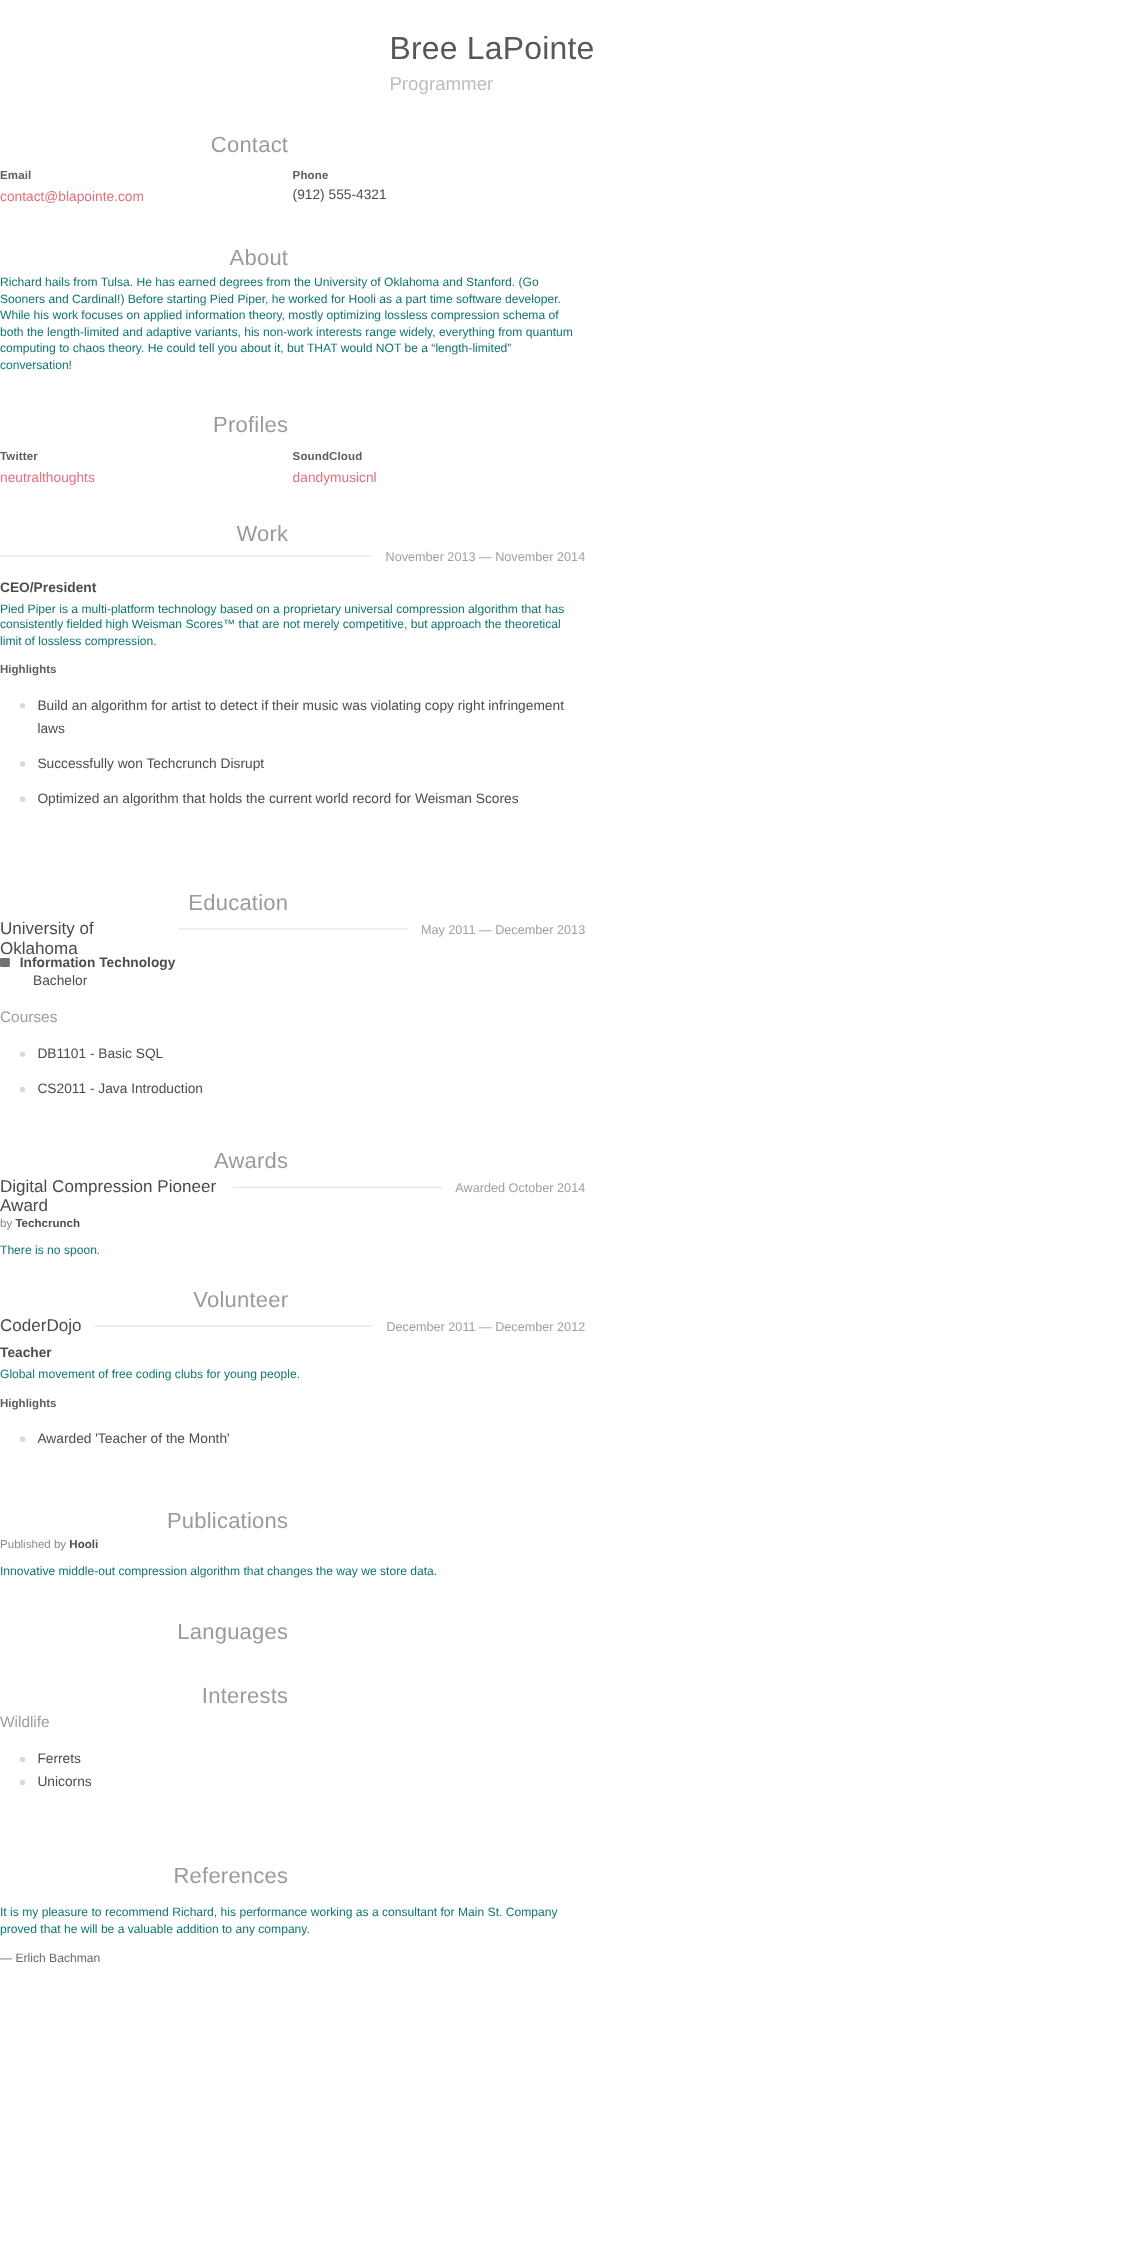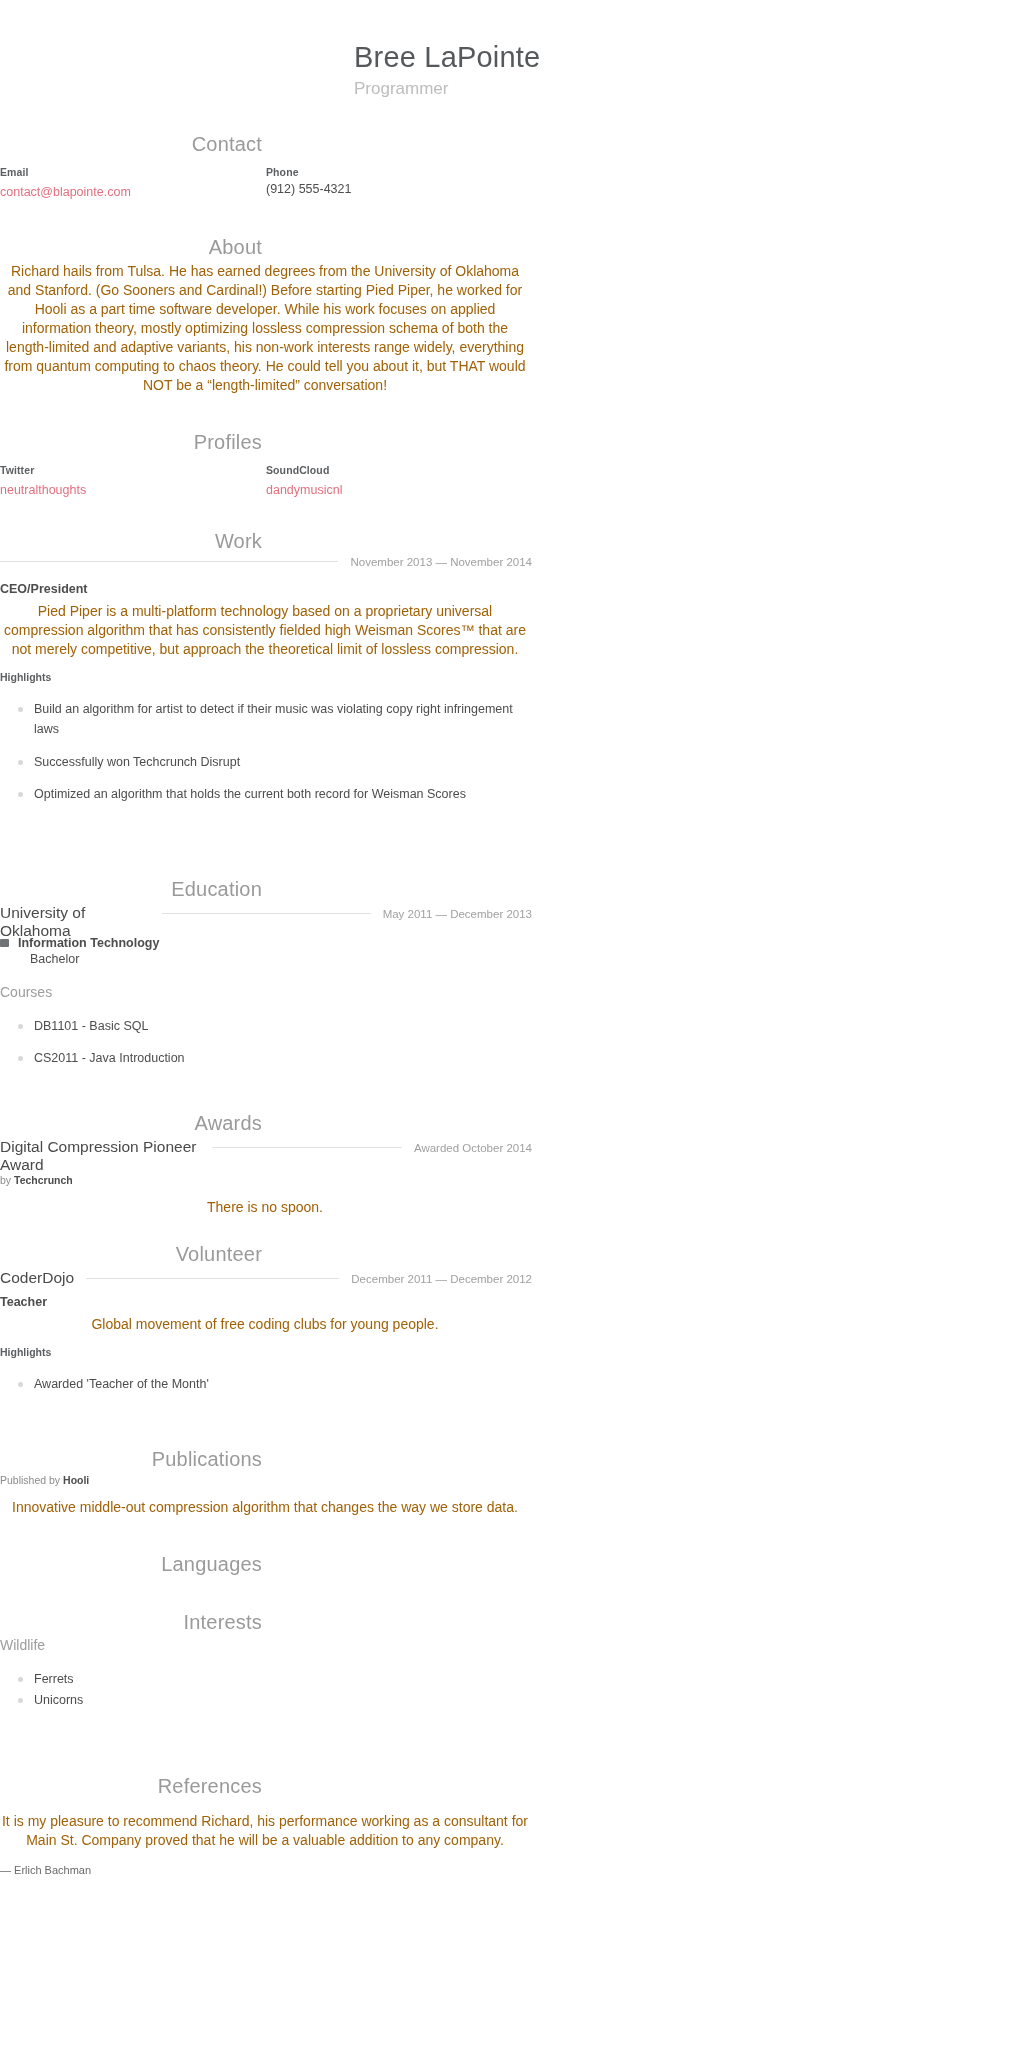--- a/index.html
+++ b/index.html
@@ -10,21 +10,21 @@
   body {
     width: 1024px;
     min-height: 2048px;
     font-family: "Liberation Sans", sans-serif;
     color: #444;
     -webkit-font-smoothing: antialiased;
   }
   .page {
     width: 1024px;
     position: relative;
-    padding-top: 40px;
+    padding-top: 28px;
   }
   
   .header {
     margin-left: 354px;
     margin-bottom: 34px;
   }
   .name {
     font-size: 29px;
     font-weight: 400;
     color: #55595c;
@@ -79,26 +79,25 @@
     font-size: 12.5px;
     color: #4d4d4d;
   }
   a.link, .link {
     color: #e2707f;
     text-decoration: none;
     font-size: 12.5px;
   }
   
   p.body-text {
-    font-size: 14px;
+    font-size: 11px;
     line-height: 1.36;
-    color: #a16207;
+    color: #0f766e;
     margin: 0 0 0 0;
     max-width: 530px;
-    text-align: center;
   }
   
   .entry { margin-bottom: 14px; }
   .entry-head {
     display: flex;
     align-items: baseline;
     justify-content: space-between;
     gap: 12px;
   }
   .rule {
@@ -259,21 +258,21 @@
         <div class="entry-head">
           <span class="rule"></span>
           <span class="date">November 2013 — November 2014</span>
         </div>
         <div class="sub" style="margin-top:14px">CEO/President</div>
         <p class="body-text">Pied Piper is a multi-platform technology based on a proprietary universal compression algorithm that has consistently fielded high Weisman Scores™ that are not merely competitive, but approach the theoretical limit of lossless compression.</p>
         <div class="mini-head">Highlights</div>
         <ul class="bullets loose">
           <li>Build an algorithm for artist to detect if their music was violating copy right infringement laws</li>
           <li>Successfully won Techcrunch Disrupt</li>
-          <li>Optimized an algorithm that holds the current both record for Weisman Scores</li>
+          <li>Optimized an algorithm that holds the current world record for Weisman Scores</li>
         </ul>
       </div>
     </div>
   </div>
 
   <div style="height:22px"></div>
 
 
   <div style="height:30px"></div>
 

